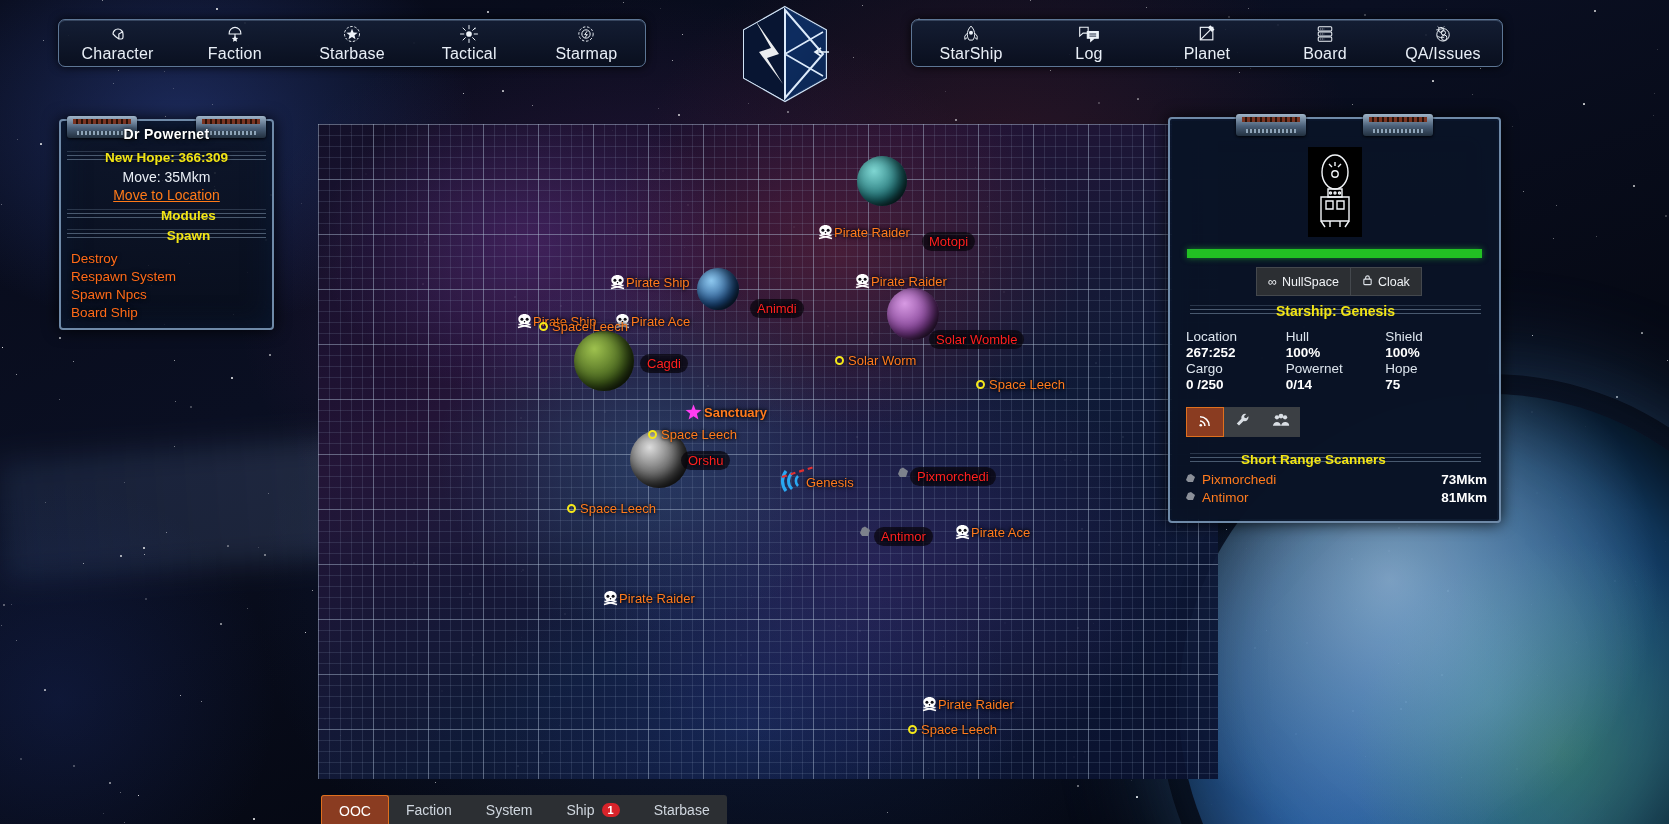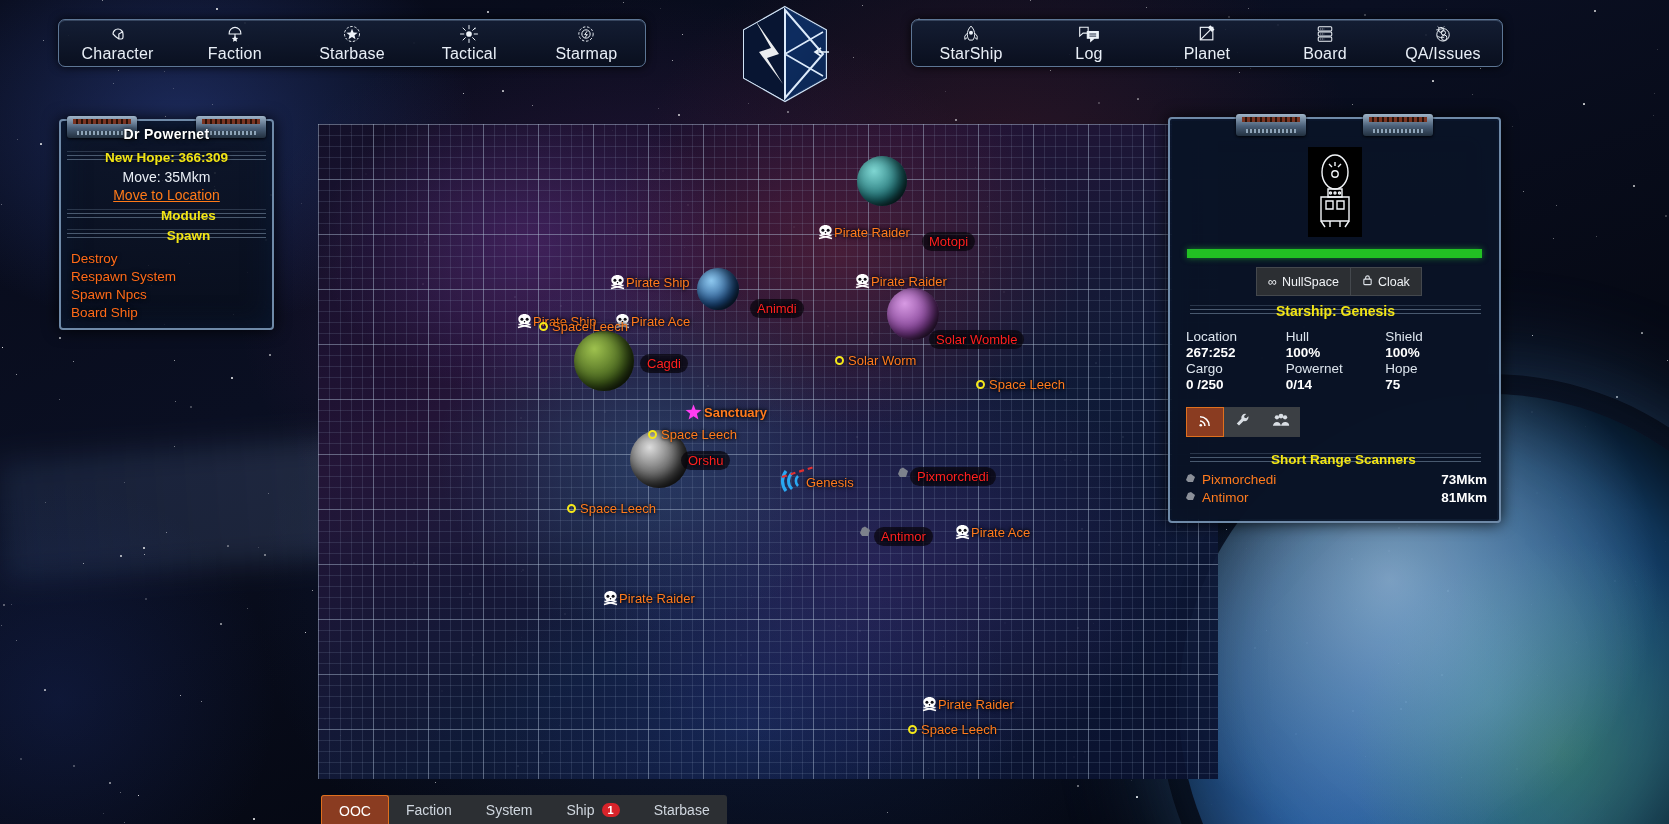--- a/index.html
+++ b/index.html
@@ -1058,21 +1058,21 @@
               <circle cx="14.5" cy="5" r="2.4"></circle>
               <circle cx="10" cy="3.6" r="2.6"></circle>
             <path d="M1 14.5c.5-3 2.2-4.3 4.5-4.3S9.5 11.5 10 14.5zM10 14.5c.5-3 2.2-4.3 4.5-4.3S19.5 11.5 19 14.5z"></path>
           </svg>
         </span>
       </div>
     </div>
 
     <div class="srs-wrap">
       <div class="striped" style="text-align:left">
-        <span class="srs-title" style="margin-left:81px">Short Range Scanners</span>
+        <span class="srs-title" style="margin-left:51px">Short Range Scanners</span>
       </div>
       <div id="scanner-list">
     <div class="srs-row">
       <span style="width:13px;display:inline-block;">
         <svg width="13" height="12" viewBox="0 0 13 12" fill="#8b9099">
                 <path d="M2 8 L4 3 L7 2 L11 5 L9 10 L4 10 Z"></path>
               </svg>
       </span>
       <span class="nm">Pixmorchedi</span>
       <span class="dist">73Mkm</span>

